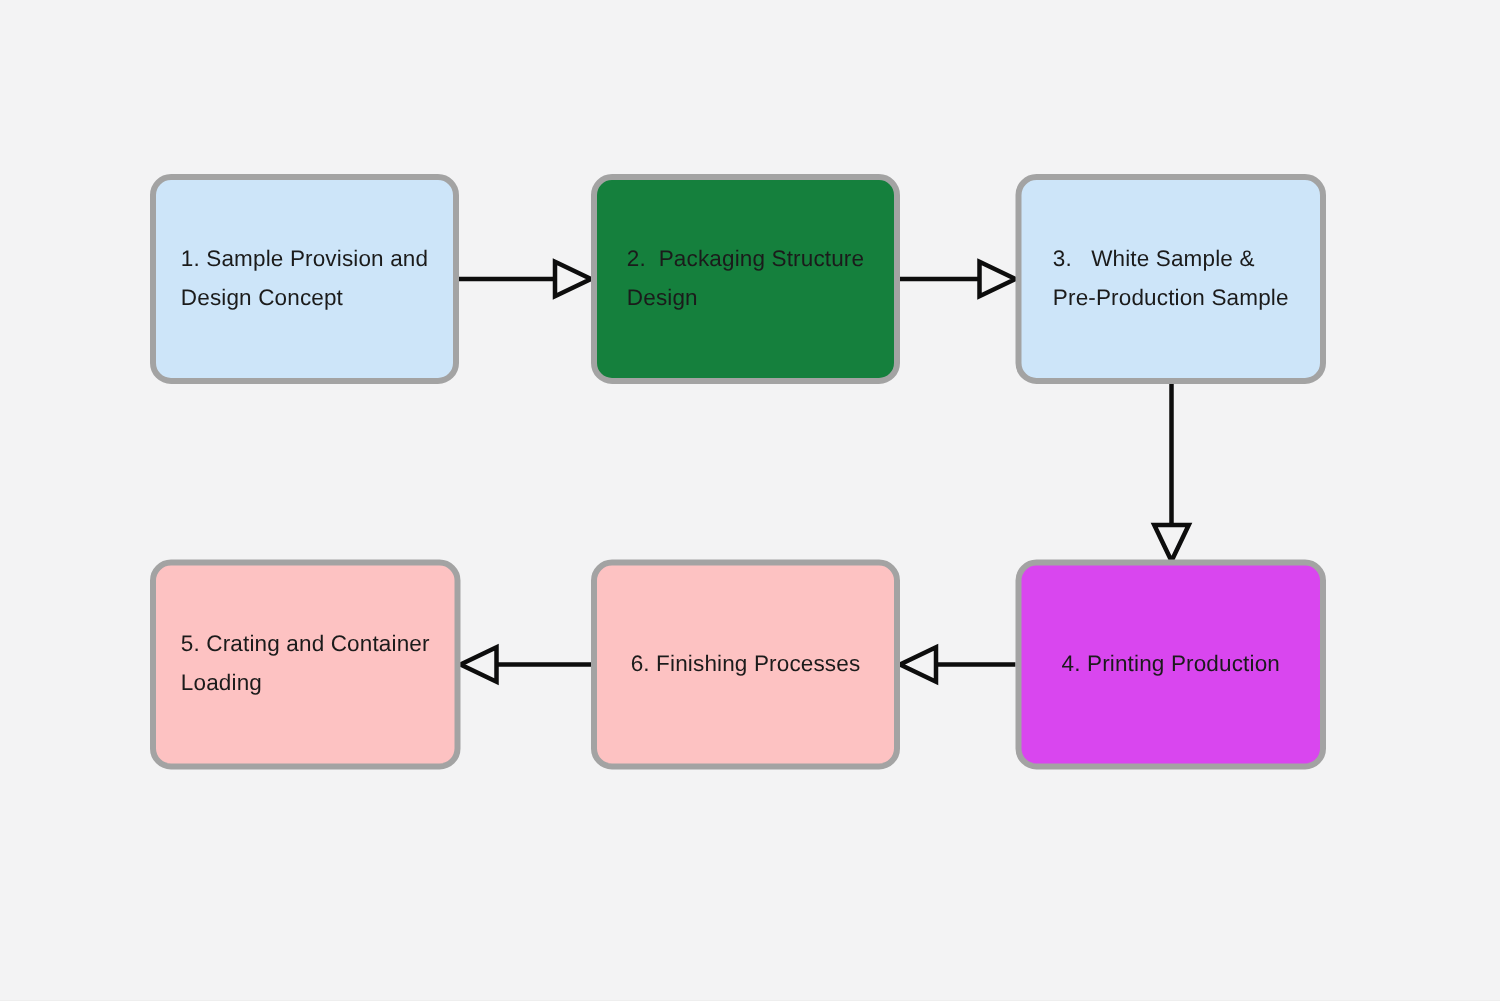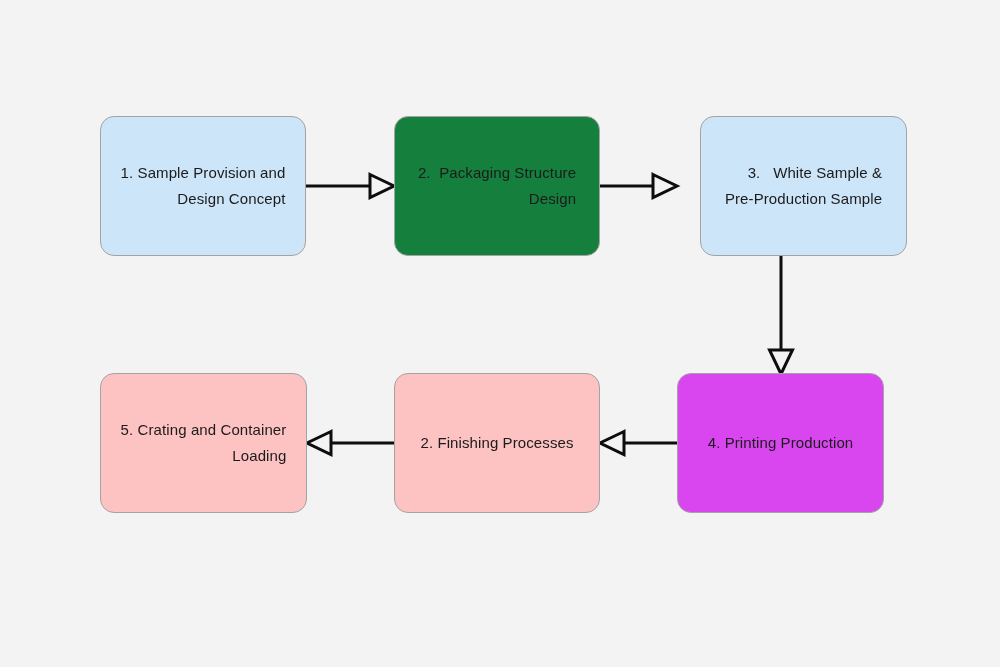--- a/index.html
+++ b/index.html
@@ -20,27 +20,27 @@
     left: 0;
     top: 0;
     width: 1000px;
     height: 667px;
     pointer-events: none;
   }
   .node {
     position: absolute;
     width: 206px;
     height: 140px;
-    border: 1px solid #a3a3a3;
+    border: 4px solid #a3a3a3;
     border-radius: 14px;
     box-sizing: border-box;
     display: flex;
     align-items: center;
     justify-content: center;
-    text-align: right;
+    text-align: left;
   }
   .node .label {
     white-space: pre-wrap;
     font-size: 15px;
     line-height: 26px;
     color: #1b1b1b;
     letter-spacing: 0.1px;
     padding: 0 6px;
   }
   
@@ -87,31 +87,31 @@
   <div class="node pos-r1c1" style="background-color: rgb(205, 229, 249);">
     <span class="label">1. Sample Provision and
 Design Concept</span>
   </div>
 
   <div class="node pos-r1c2" style="background-color: #15803d;">
     <span class="label">2.  Packaging Structure
 Design</span>
   </div>
 
-  <div class="node pos-r1c3" style="background-color: rgb(205, 229, 249); margin-left: 23px;">
+  <div class="node pos-r1c3" style="background-color: rgb(205, 229, 249);">
     <span class="label">3.   White Sample &amp;
 Pre-Production Sample</span>
   </div>
 
   <div class="node pos-r2c3" style="background-color: #d946ef;">
     <span class="label">4. Printing Production</span>
   </div>
 
   <div class="node pos-r2c2" style="background-color: rgb(253, 194, 194);">
-    <span class="label">2. Finishing Processes</span>
+    <span class="label">6. Finishing Processes</span>
   </div>
 
   <div class="node pos-r2c1" style="background-color: rgb(253, 194, 194);">
     <span class="label">5. Crating and Container
 Loading</span>
   </div>
 
 </div>
 
 </body></html>

